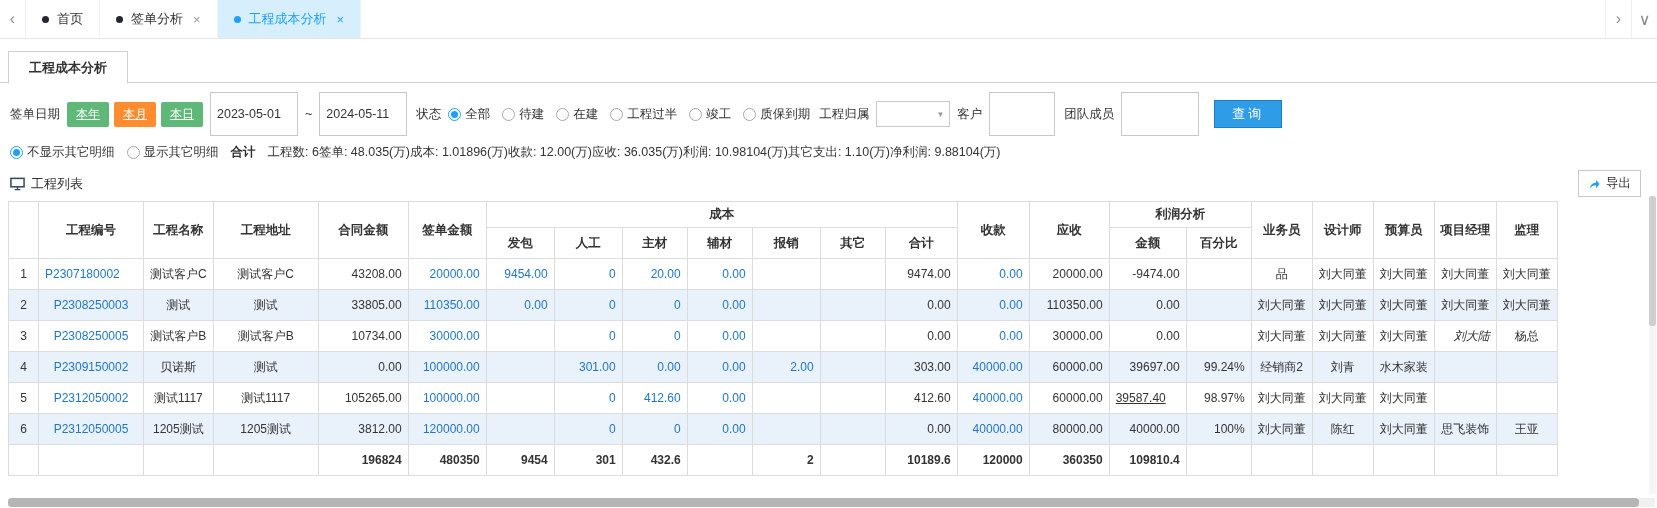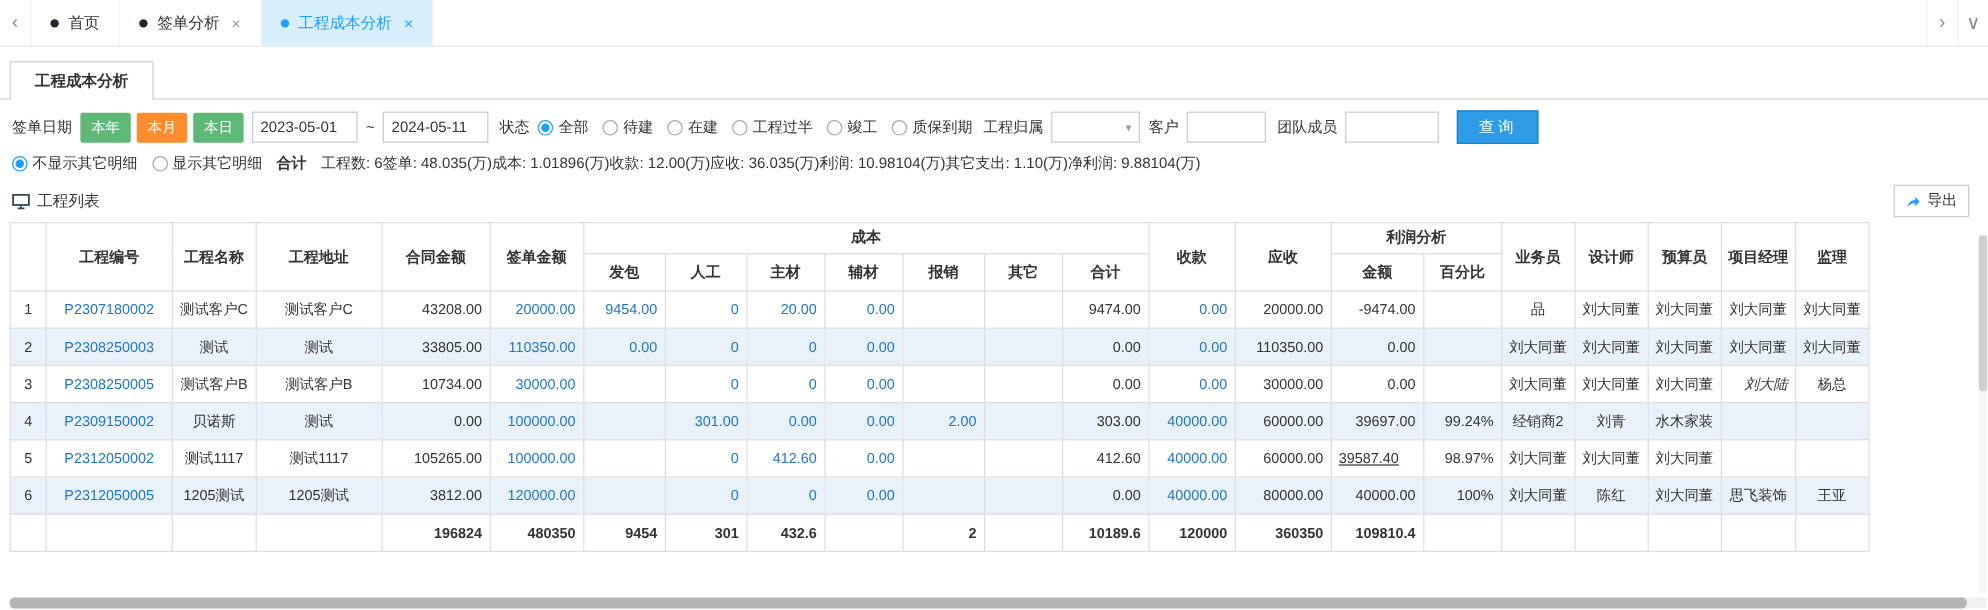--- a/index.html
+++ b/index.html
@@ -21,22 +21,22 @@
   .ttab.active .dot { background: #1E9FFF; }
   .tclose { margin-left: 10px; color: #999; font-size: 13px; }
   .ttab.active .tclose { color: #1E9FFF; }
   
   .page-tab-row { margin-top: 12px; padding-left: 8px; height: 32px; border-bottom: 1px solid #cfcfcf; }
   .page-tab { display: inline-block; height: 33px; line-height: 31px; padding: 0 20px; background: #fff;
     border: 1px solid #cfcfcf; border-bottom: 1px solid #fff; font-weight: bold; font-size: 13px; position: relative; z-index: 2; cursor: pointer; }
   
   .filter-row { display: flex; align-items: center; gap: 7px; padding: 9px 10px 5px; font-size: 12.5px; white-space: nowrap; }
   .qbtns { display: inline-flex; gap: 5px; }
-  .qbtn { color: #fff; padding: 4px 9px; border-radius: 2px; font-size: 12px; cursor: pointer; }
-  .ipt { height: 26px; border: 1px solid #c9c9c9; padding: 0 6px; font: inherit; font-size: 12.5px; color: #333; background: #fff; }
+  .qbtn { color: #fff; padding: 4px 9px; border-radius: 2px; font-size: 12px; cursor: pointer; text-decoration: underline; }
+  .ipt { height: 44px; border: 1px solid #c9c9c9; padding: 0 6px; font: inherit; font-size: 12.5px; color: #333; background: #fff; }
   .ipt.date { width: 88px; }
   .ipt.customer { width: 66px; }
   .ipt.team { width: 78px; }
   .sel { width: 74px; height: 26px; border: 1px solid #c9c9c9; background: #fff; display: inline-flex; align-items: center; justify-content: flex-end; padding-right: 5px; color: #999; cursor: pointer; }
   .sel .caret { font-size: 8px; color: #999; }
   .radio-group { display: inline-flex; align-items: center; gap: 12px; }
   .radio-item { display: inline-flex; align-items: center; gap: 4px; cursor: pointer; }
   .radio { width: 13px; height: 13px; border: 1px solid #a9a9a9; border-radius: 50%; display: inline-block; position: relative; background: #fff; flex: none; }
   .radio.checked { border-color: #1E9FFF; }
   .radio.checked::after { content: ""; position: absolute; left: 2px; top: 2px; right: 2px; bottom: 2px; border-radius: 50%; background: #1E9FFF; }
@@ -236,21 +236,21 @@
       <th>报销</th>
       <th>其它</th>
       <th>合计</th>
       <th>金额</th>
       <th>百分比</th>
     </tr>
   </thead>
   <tbody id="table-body">
       <tr class="odd">
         <td style="text-align: center;">1</td>
-        <td class="link" style="text-align: center;">P2307180002</td>
+        <td class="link" style="text-align: left;">P2307180002</td>
         <td style="text-align: center;">测试客户C</td>
         <td style="text-align: center;">测试客户C</td>
         <td style="text-align: right;">43208.00</td>
         <td class="link" style="text-align: right;">20000.00</td>
         <td class="link" style="text-align: right;">9454.00</td>
         <td class="link" style="text-align: right;">0</td>
         <td class="link" style="text-align: right;">20.00</td>
         <td class="link" style="text-align: right;">0.00</td>
         <td style="text-align: right;"></td>
         <td style="text-align: right;"></td>

